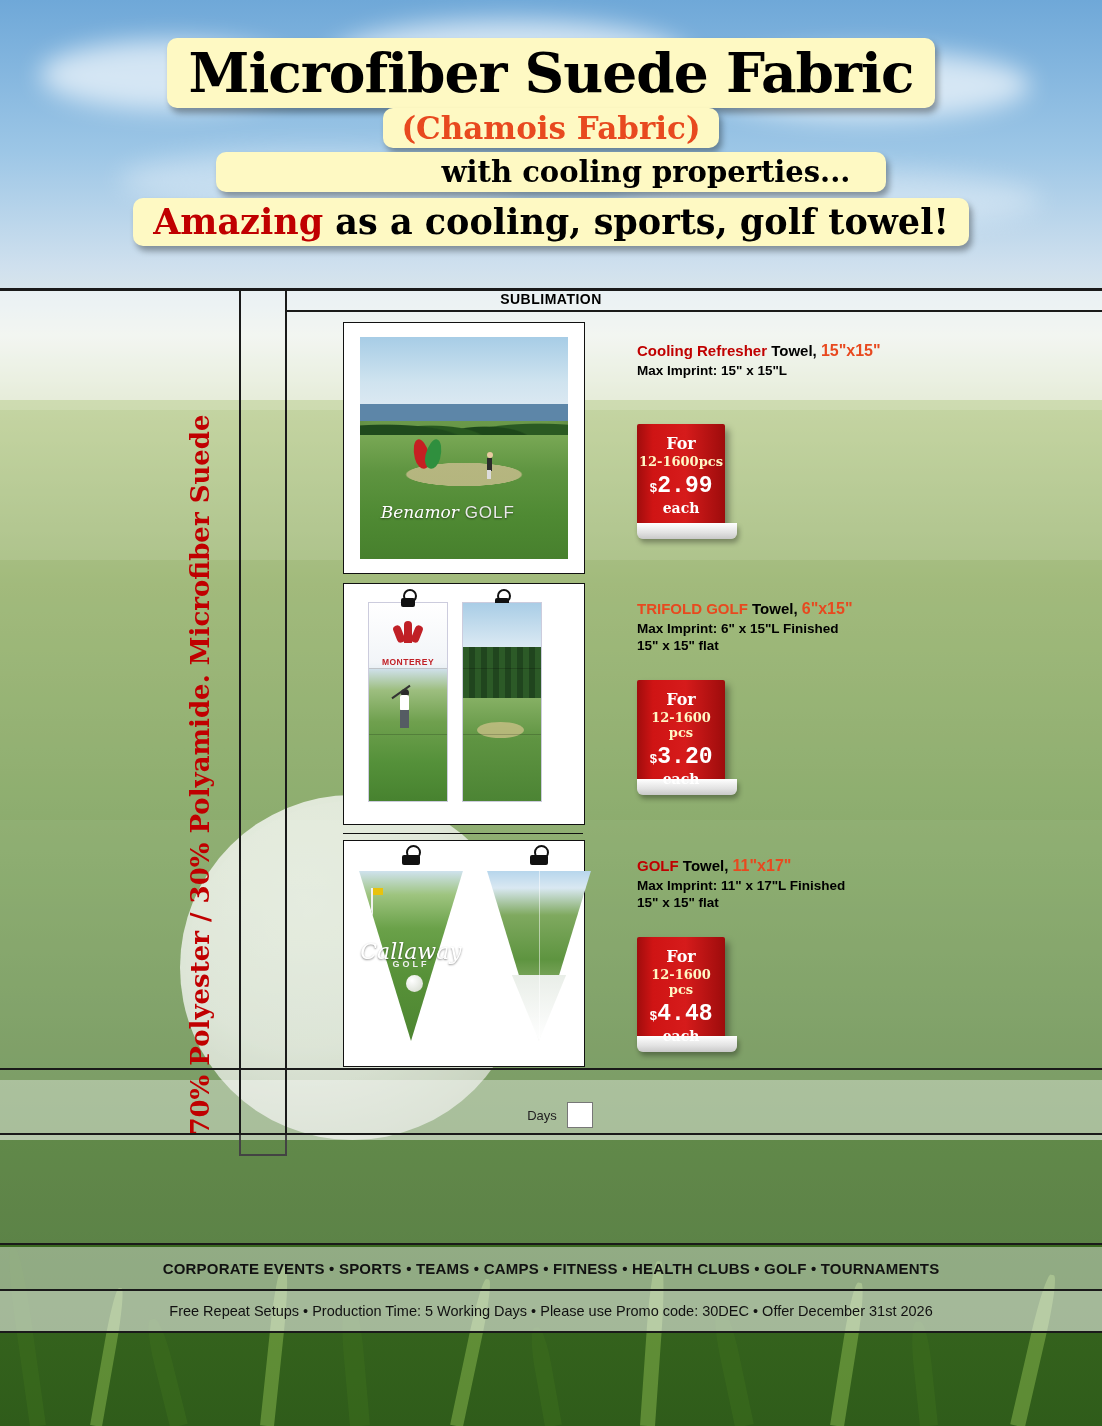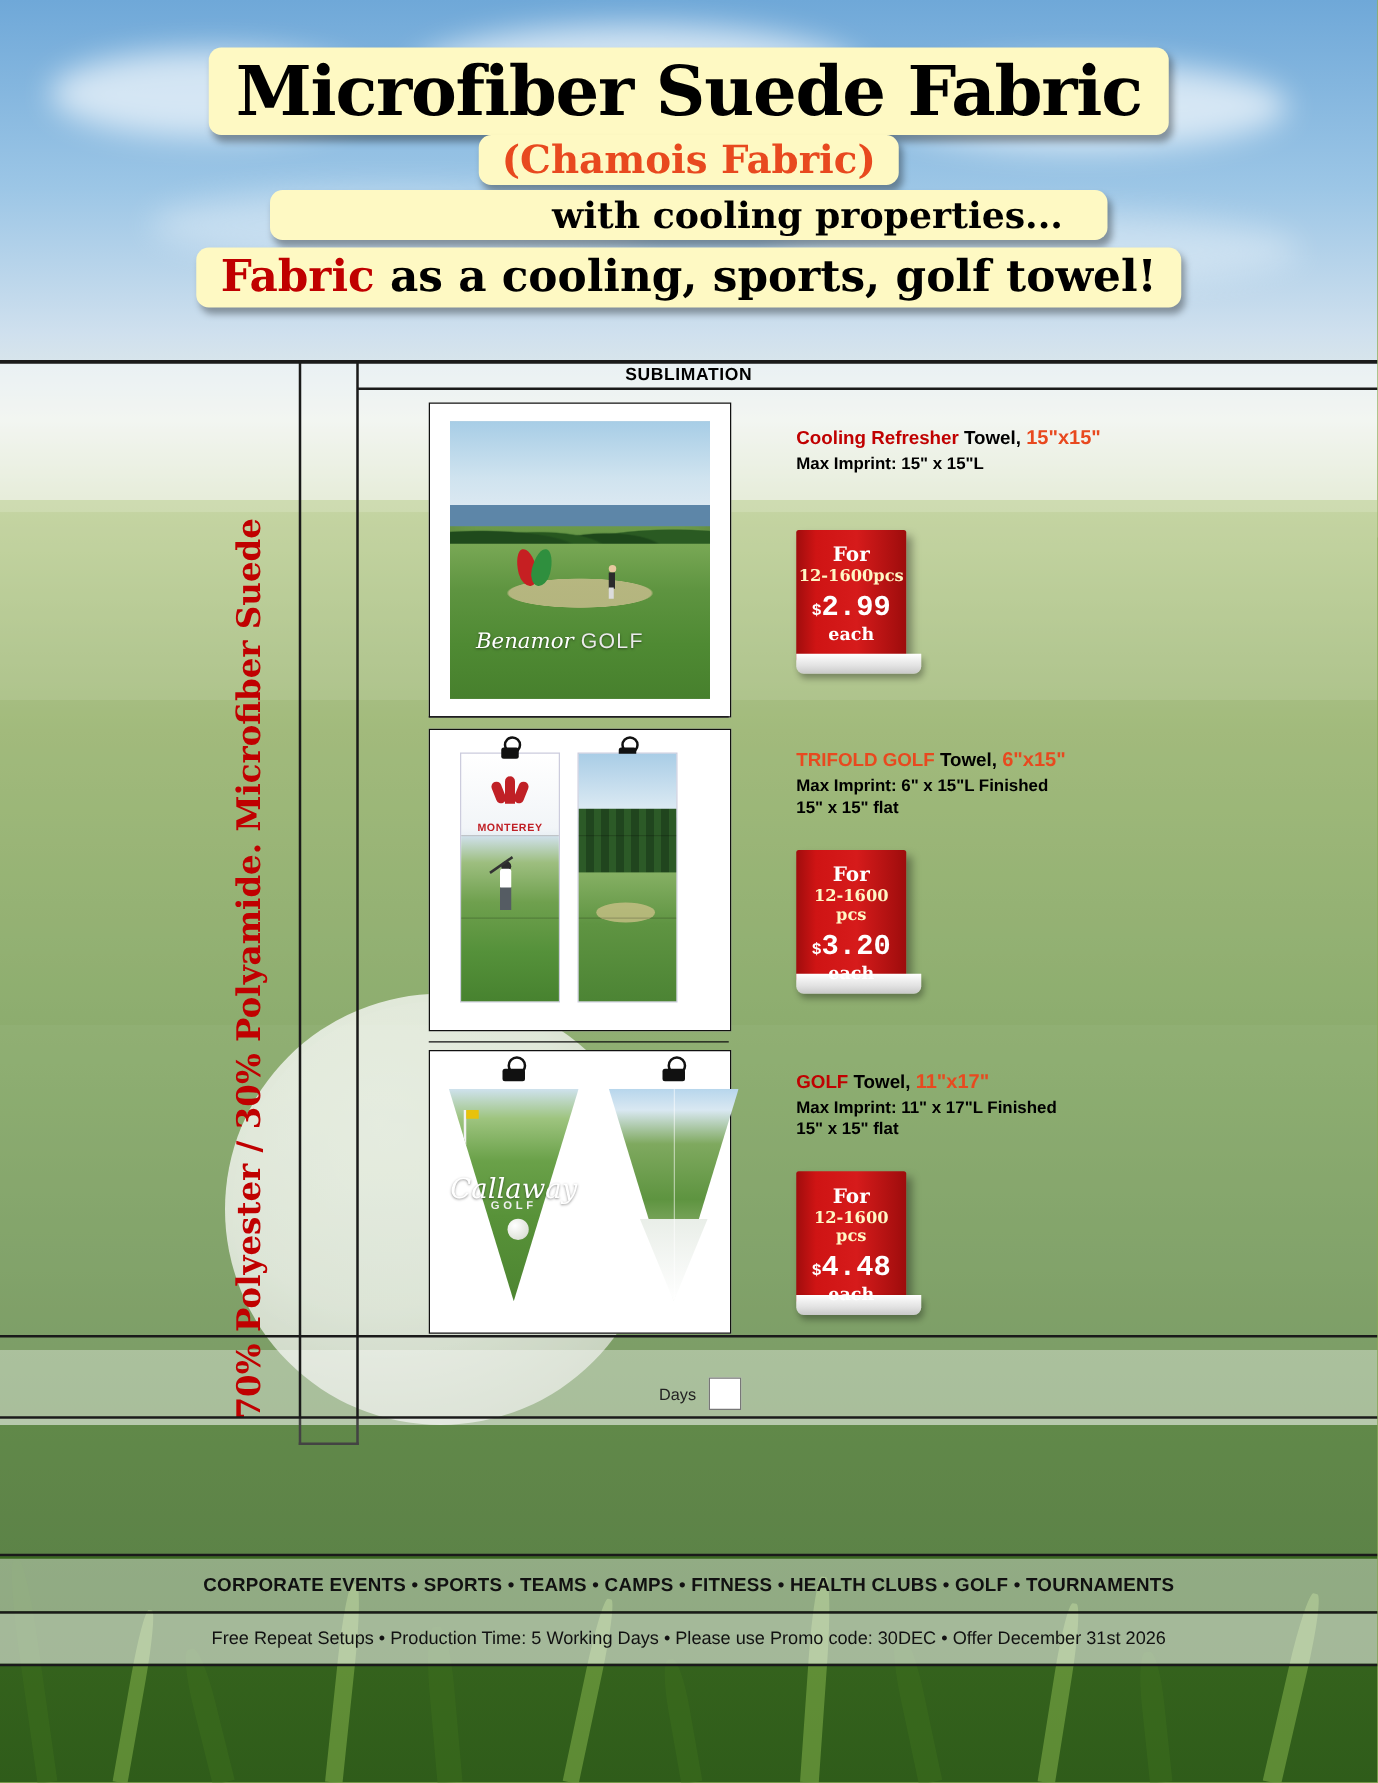--- a/index.html
+++ b/index.html
@@ -219,21 +219,21 @@
     <span class="sticker">Microfiber Suede Fabric</span>
   </div>
   <div class="hdr-line h2">
     <span class="sticker">(Chamois Fabric)</span>
   </div>
   <div class="hdr-line h3">
     <span class="sticker"><span class="pad"></span><span>with cooling properties...</span></span>
   </div>
   <div class="hdr-line h4">
     <span class="sticker">
-      <span class="red">Fabric</span><span> as a cooling, sports, golf towel!</span>
+      <span class="red">Amazing</span><span> as a cooling, sports, golf towel!</span>
     </span>
   </div>
 </div>
 
 <div class="sheet-top-rule"></div>
 <div class="sublabel">SUBLIMATION</div>
 <div class="sublabel-rule"></div>
 <div class="vline a"></div>
 <div class="vline b"></div>
 <div style="position:absolute;left:239px;top:1154px;width:48px;height:2px;background:#1a1a1a;"></div>

